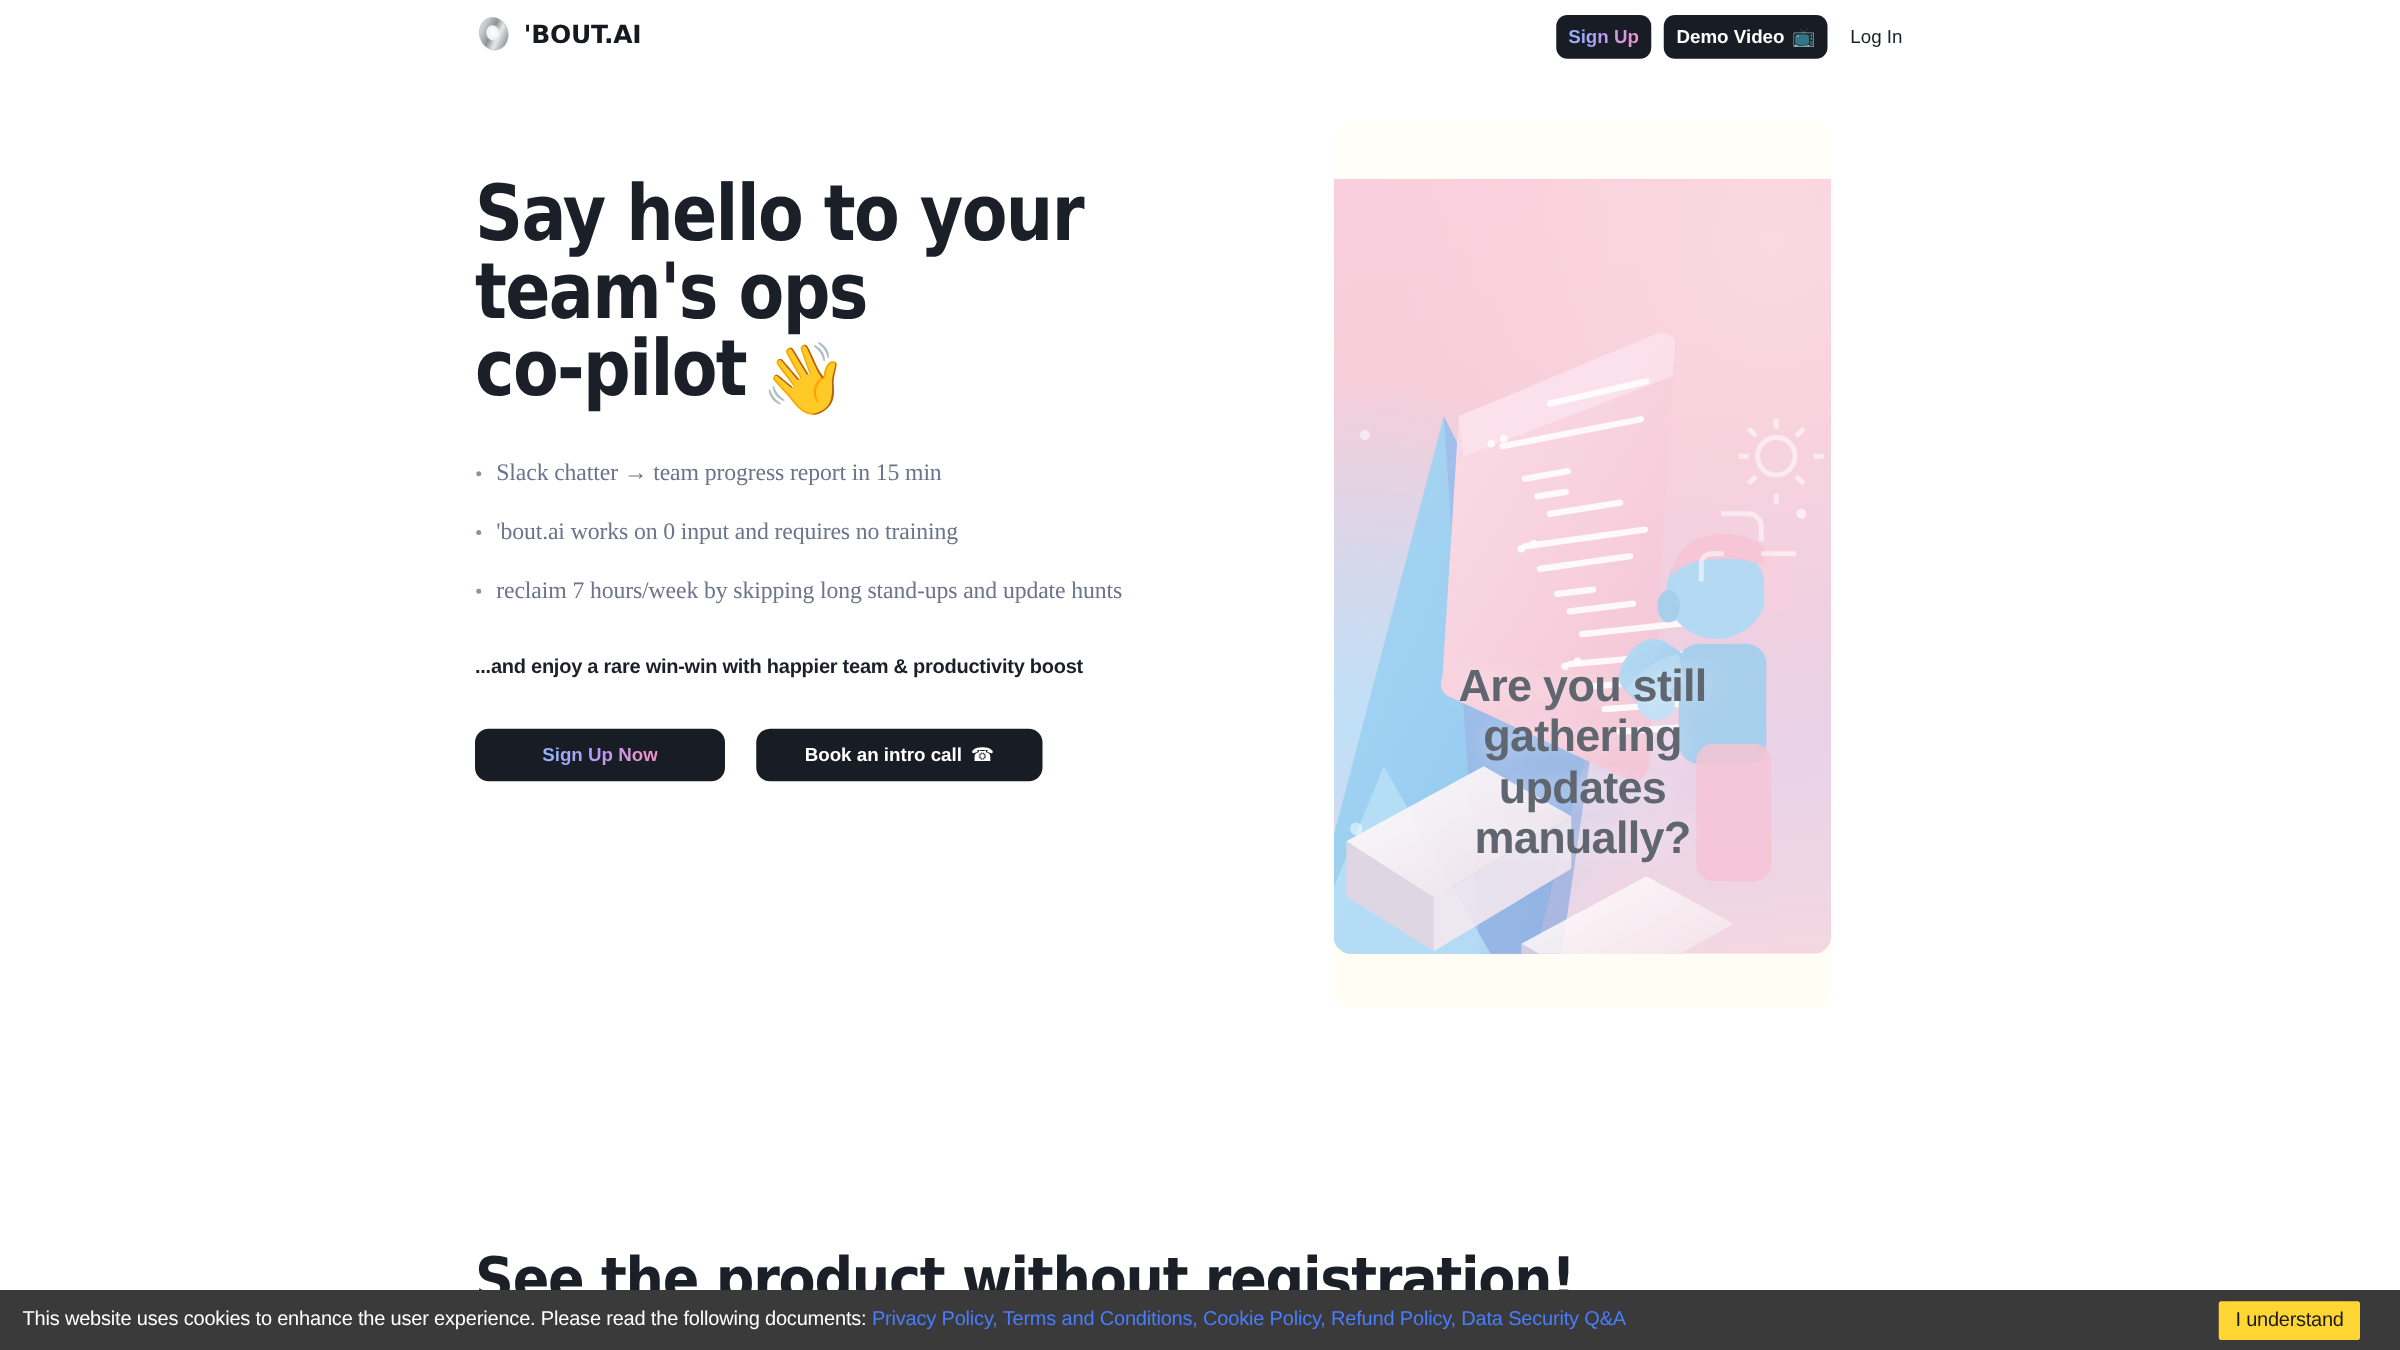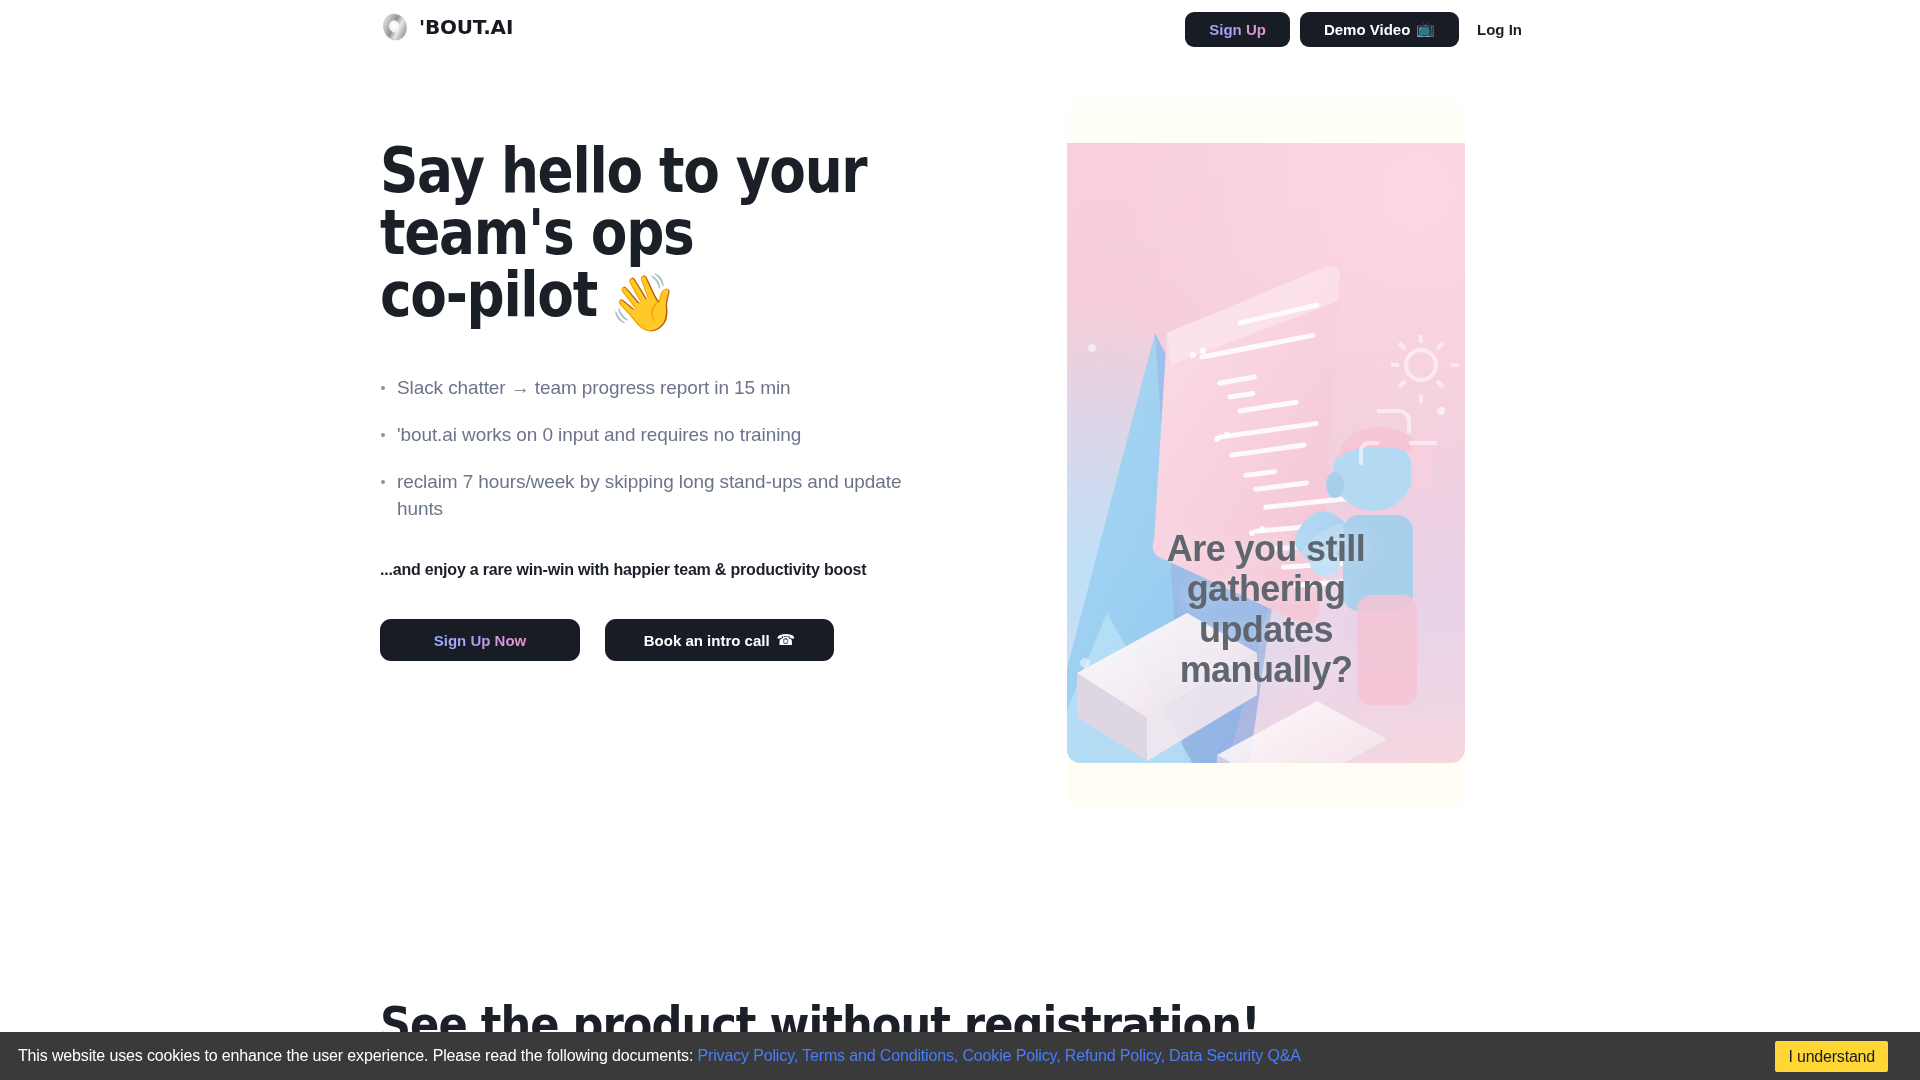--- a/index.html
+++ b/index.html
@@ -62,21 +62,21 @@
     display: flex;
     align-items: center;
     gap: 10px;
   }
 
   .btn-dark {
     background: #181c24;
     border: none;
     border-radius: 9px;
     height: 35px;
-    padding: 0 24px;
+    padding: 0 10px;
     display: inline-flex;
     align-items: center;
     gap: 6px;
     font-family: "Liberation Sans", sans-serif;
     font-size: 15px;
     font-weight: 600;
     color: #ffffff;
     cursor: pointer;
     white-space: nowrap;
   }
@@ -85,21 +85,21 @@
     background: linear-gradient(95deg, #93b4ff 0%, #b49bf5 45%, #f592c7 100%);
     -webkit-background-clip: text;
     background-clip: text;
     color: transparent;
     -webkit-text-fill-color: transparent;
     font-weight: 600;
   }
 
   .nav-link {
     font-size: 15px;
-    font-weight: 700;
+    font-weight: 400;
     color: #1b2028;
     text-decoration: none;
     padding: 0 8px;
     white-space: nowrap;
     cursor: pointer;
   }
 
   .emoji {
     font-family: "DejaVu Sans", sans-serif;
     font-size: 15px;
@@ -135,22 +135,23 @@
 
   .headline .wave {
     font-size: 56px;
     letter-spacing: 0;
     display: inline-block;
     transform: scaleX(1.16);
     vertical-align: -6px;
   }
 
   .bullets {
-    margin-top: 44px;
+    margin-top: 34px;
     list-style: none;
+    font-family: Liberation Serif, serif;
   }
 
   .bullets li {
     position: relative;
     padding-left: 17px;
     font-size: 19px;
     line-height: 1.42;
     color: #6c748a;
     margin-bottom: 20px;
     max-width: 540px;

